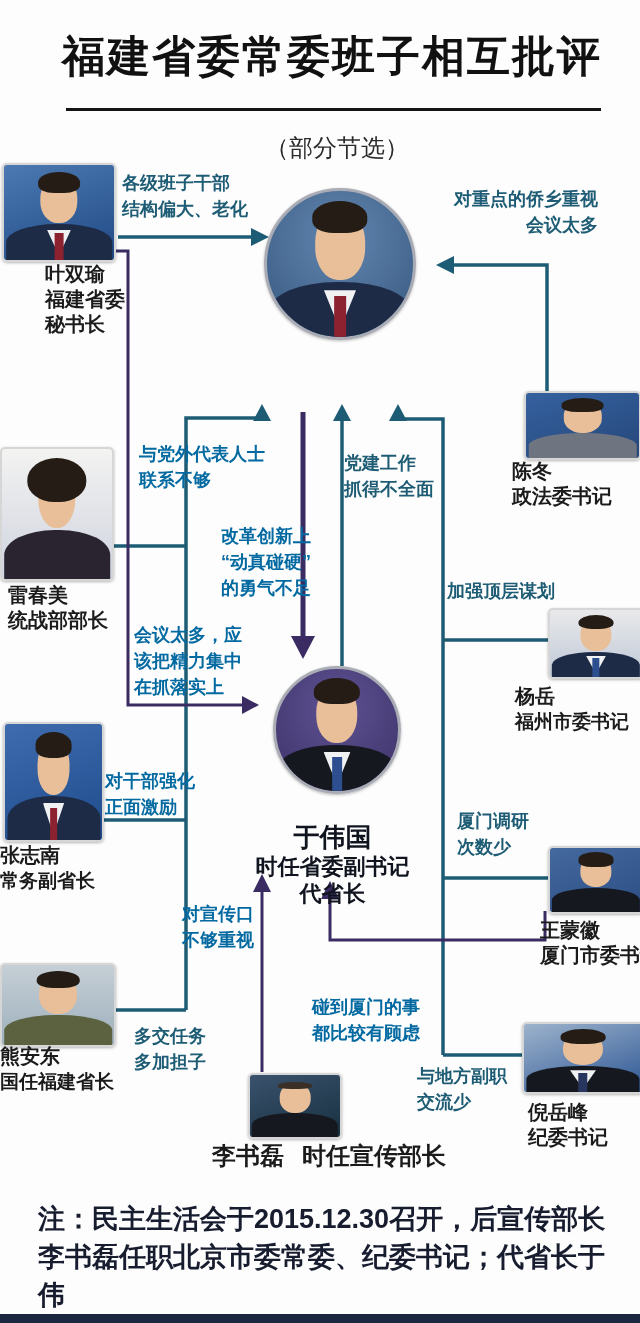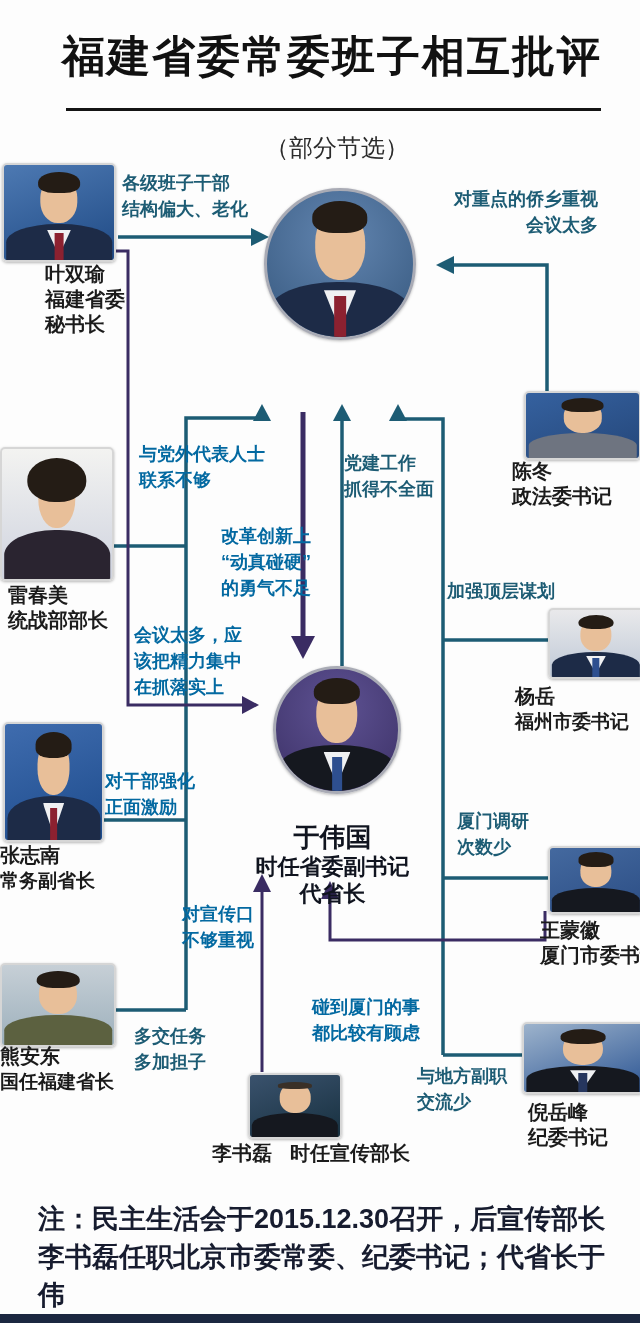--- a/index.html
+++ b/index.html
@@ -56,21 +56,21 @@
   .c-xad{background:linear-gradient(180deg,#c6cfd6,#9db0bc);}
   .c-nyf{background:linear-gradient(160deg,#9db3cc,#2d5694);}
   .c-lsl{background:linear-gradient(160deg,#3a526d,#17303f);}
   
   .plabel{font-weight:bold;color:#1b1b1b;font-size:20px;line-height:25px;
           white-space:nowrap;}
   .plabel .sm{font-size:19px;}
   .biglabel{font-weight:bold;color:#10141f;text-align:center;white-space:nowrap;}
   .biglabel .nm{font-size:26px;line-height:31px;}
   .biglabel .tt{font-size:22px;line-height:27px;}
-  .rowlabel{font-weight:bold;color:#1b1b1b;font-size:20px;white-space:nowrap;}
+  .rowlabel{font-weight:bold;color:#1b1b1b;font-size:24px;white-space:nowrap;}
   .rowlabel .gap{display:inline-block;width:18px;}
   
   .note{left:38px;top:1200px;width:585px;font-size:27px;line-height:38px;font-weight:bold;
         color:#171c2f;}
   .bottom-bar{left:0;top:1314px;width:640px;height:9px;background:#1b2740;}
 </style>
 </head>
 <body>
 
 <div class="stage">

